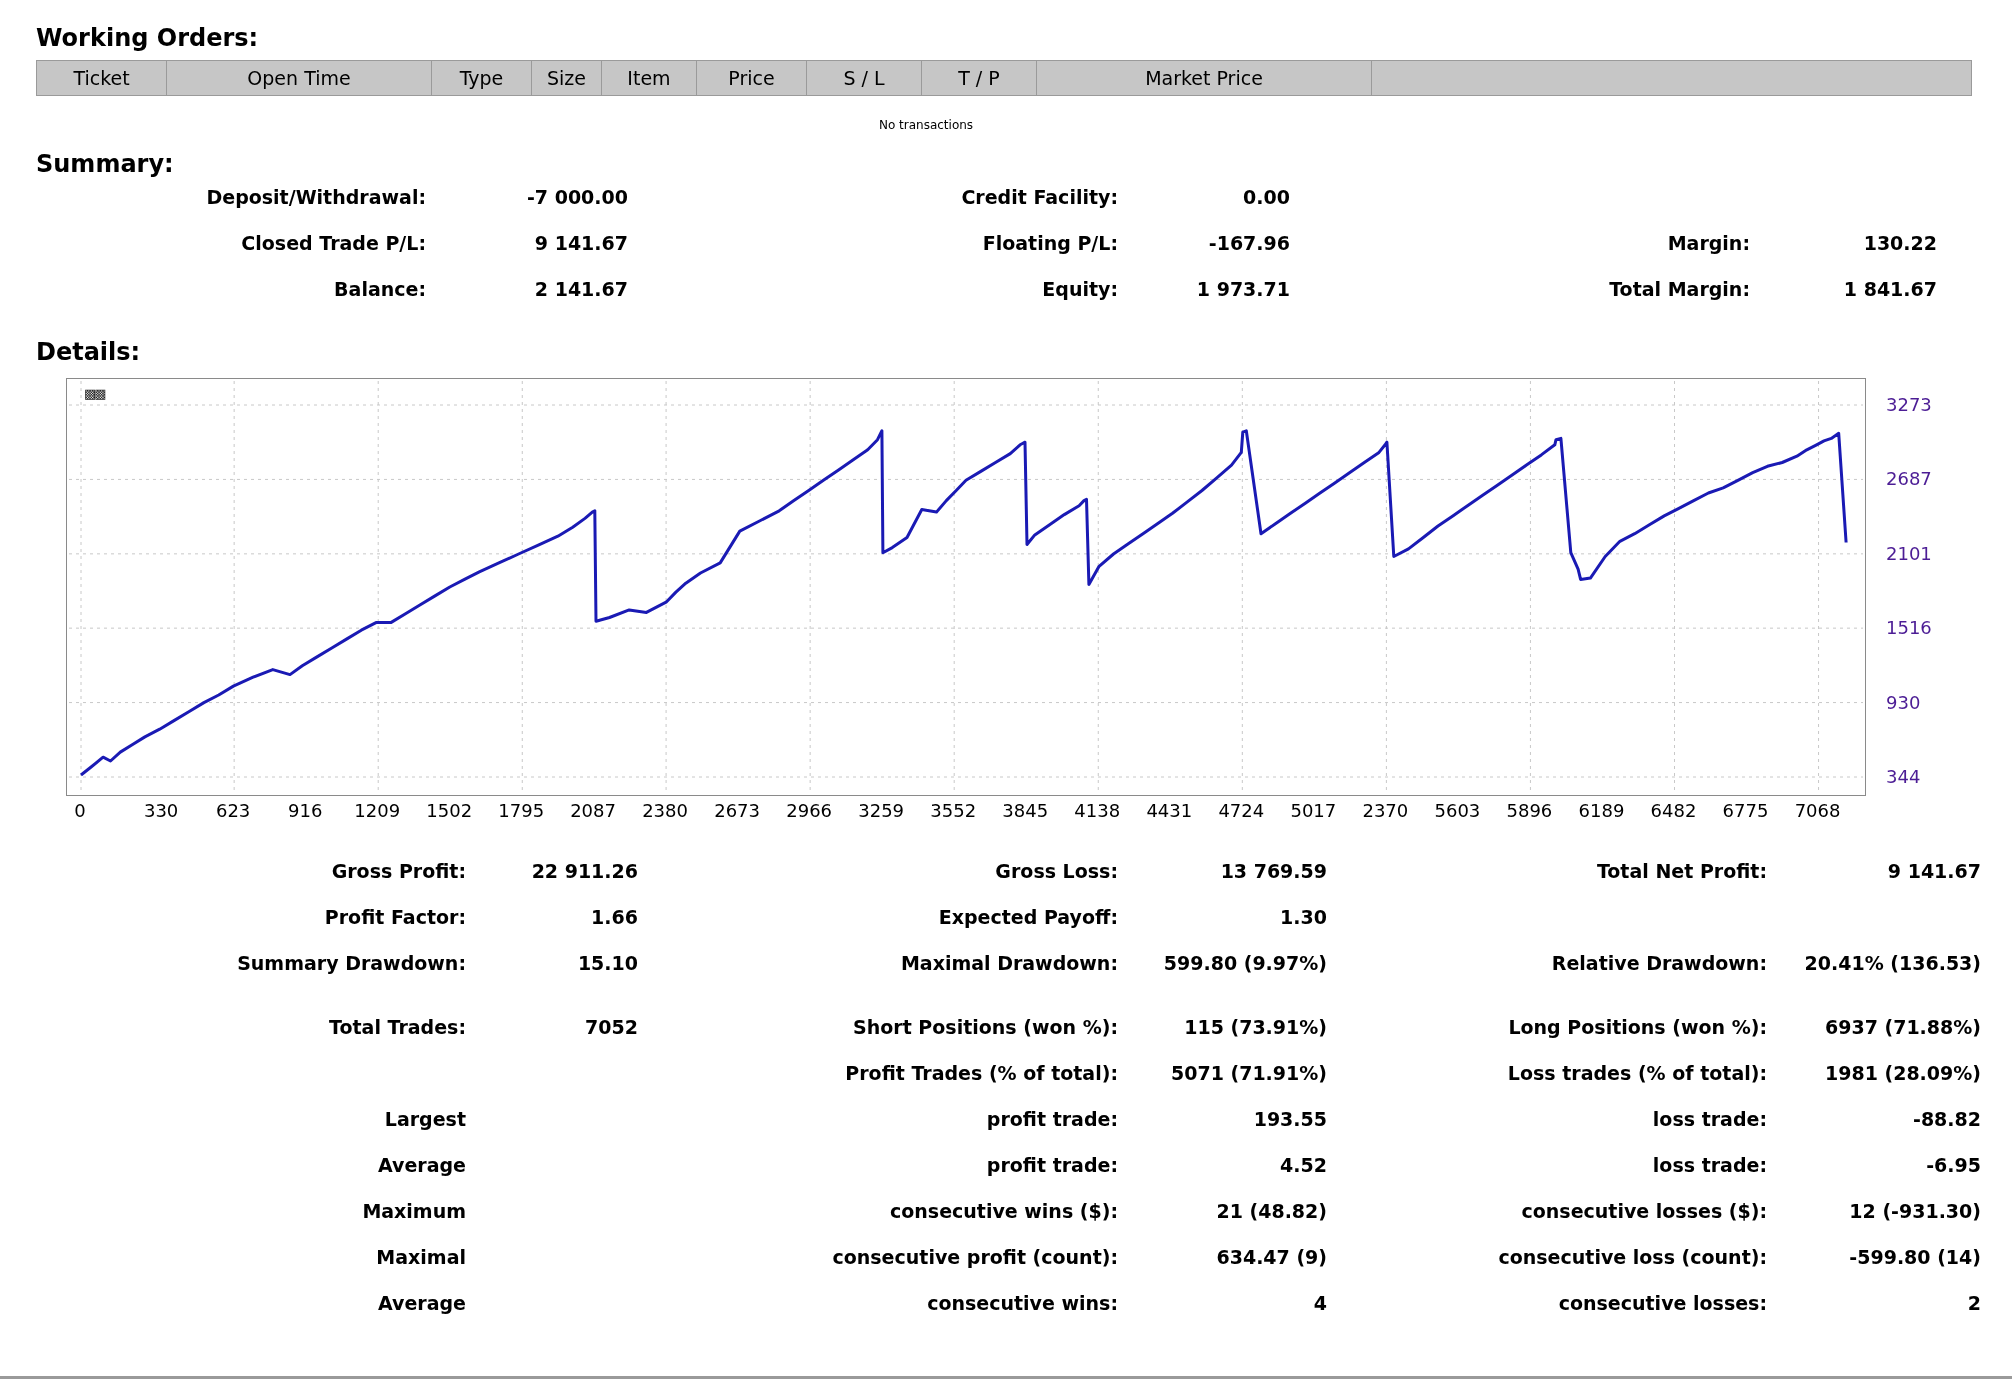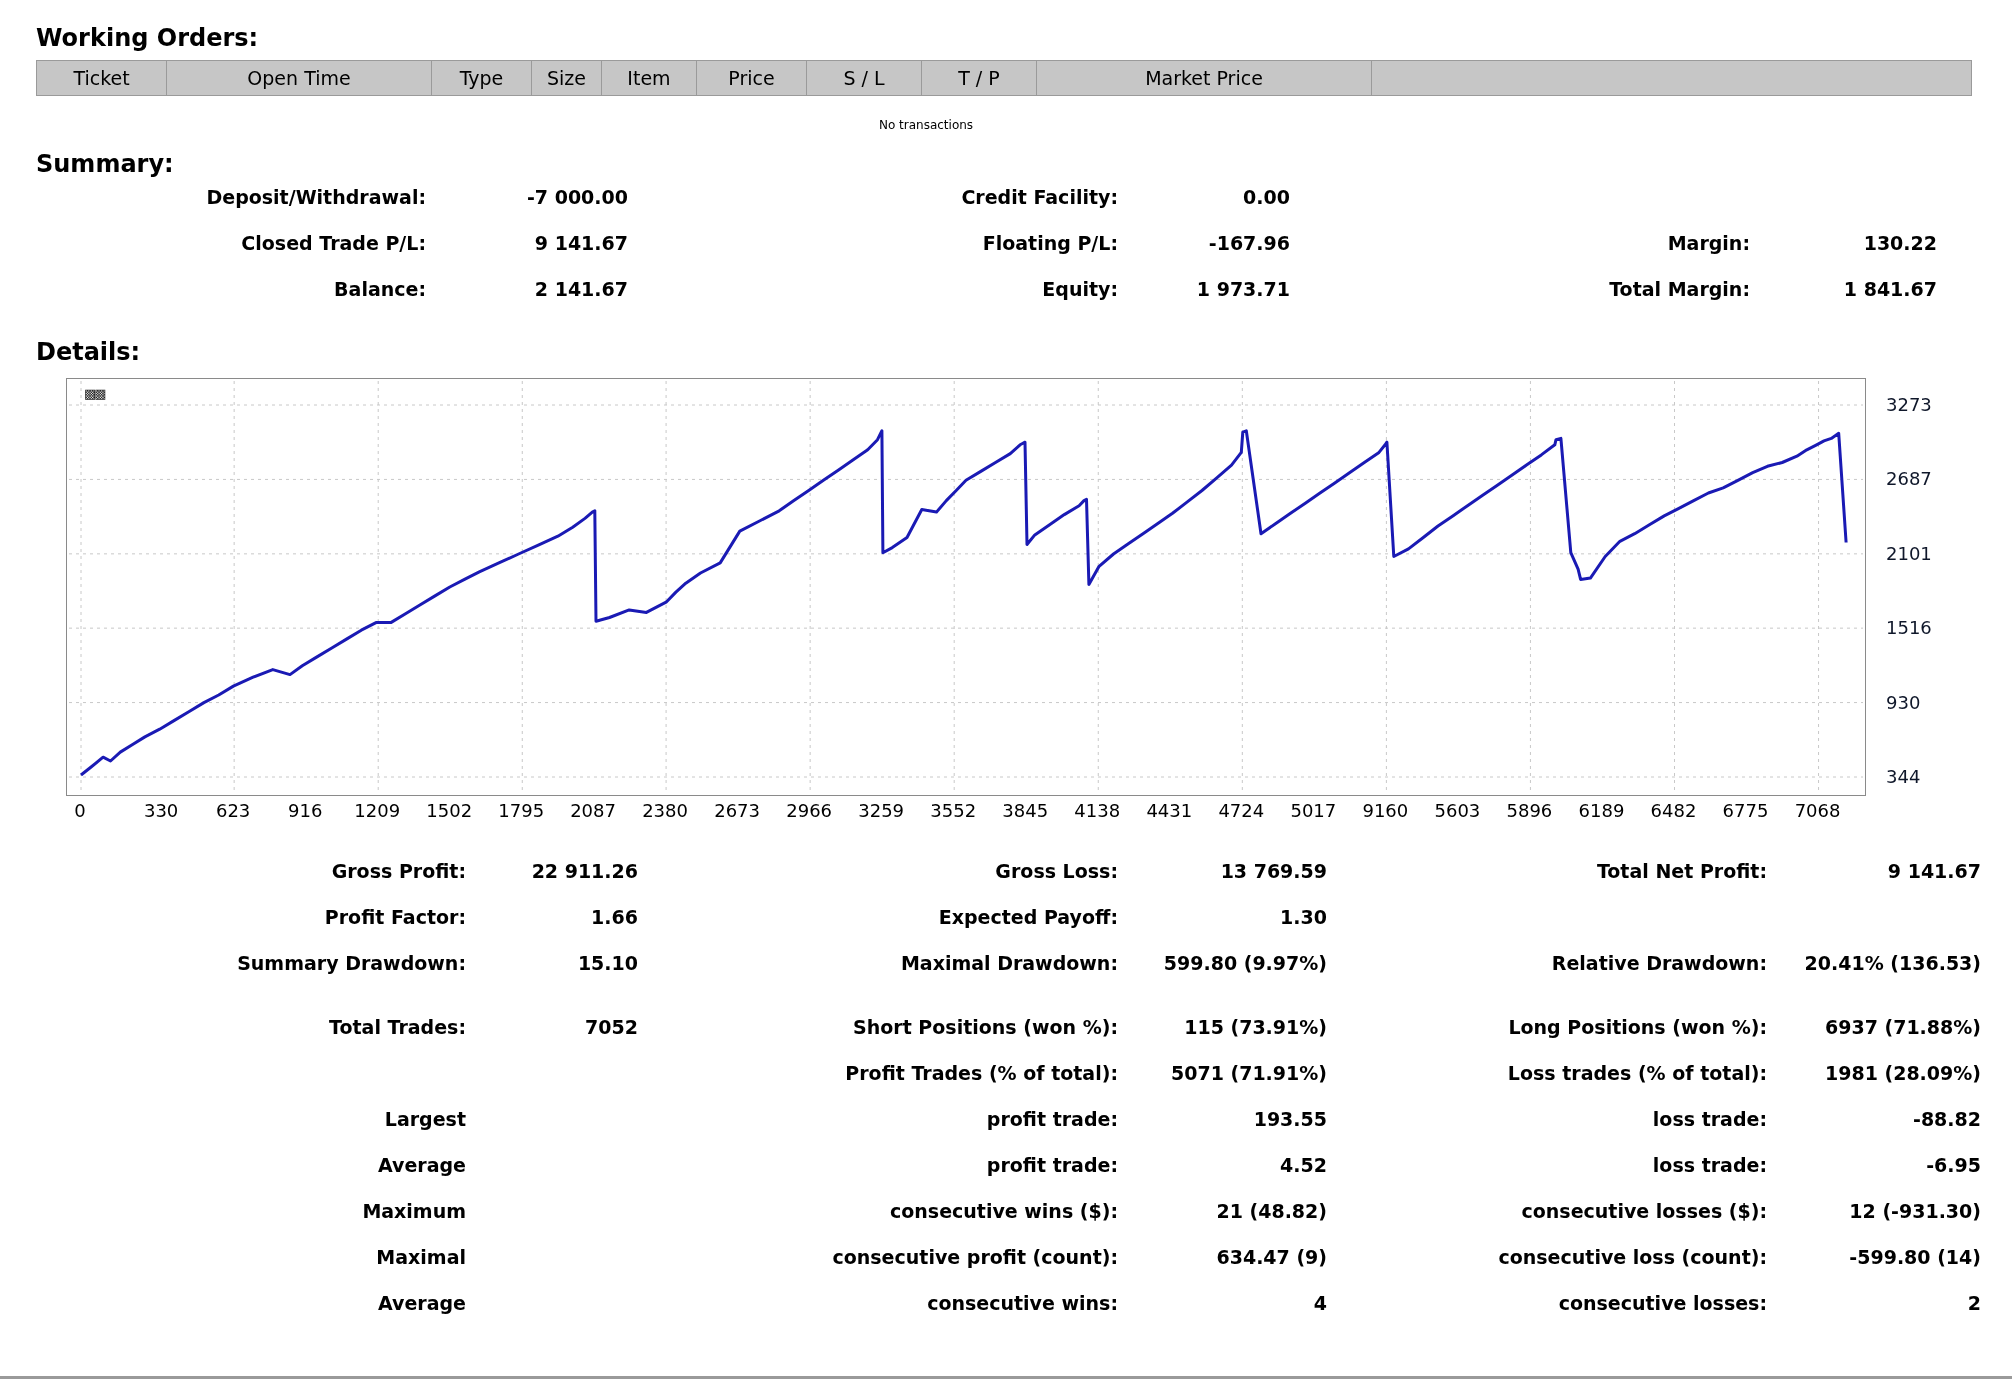--- a/index.html
+++ b/index.html
@@ -104,21 +104,21 @@
   .y-labels {
     position: absolute;
     left: 1812px;
     top: 0;
     width: 90px;
     height: 418px;
   }
   .y-lab {
     position: absolute;
     font-size: 18px;
-    color: #0f172a;
+    color: #4c1d95;
     white-space: nowrap;
   }
   .x-labels {
     position: absolute;
     left: 0;
     top: 420px;
     width: 1800px;
     height: 30px;
   }
   .x-lab {
@@ -308,21 +308,21 @@
         <div class="x-lab" style="left: 599.083px; top: 2px;">2380</div>
         <div class="x-lab" style="left: 671.112px; top: 2px;">2673</div>
         <div class="x-lab" style="left: 743.142px; top: 2px;">2966</div>
         <div class="x-lab" style="left: 815.171px; top: 2px;">3259</div>
         <div class="x-lab" style="left: 887.2px; top: 2px;">3552</div>
         <div class="x-lab" style="left: 959.229px; top: 2px;">3845</div>
         <div class="x-lab" style="left: 1031.26px; top: 2px;">4138</div>
         <div class="x-lab" style="left: 1103.29px; top: 2px;">4431</div>
         <div class="x-lab" style="left: 1175.32px; top: 2px;">4724</div>
         <div class="x-lab" style="left: 1247.35px; top: 2px;">5017</div>
-        <div class="x-lab" style="left: 1319.38px; top: 2px;">9160</div>
+        <div class="x-lab" style="left: 1319.38px; top: 2px;">2370</div>
         <div class="x-lab" style="left: 1391.4px; top: 2px;">5603</div>
         <div class="x-lab" style="left: 1463.43px; top: 2px;">5896</div>
         <div class="x-lab" style="left: 1535.46px; top: 2px;">6189</div>
         <div class="x-lab" style="left: 1607.49px; top: 2px;">6482</div>
         <div class="x-lab" style="left: 1679.52px; top: 2px;">6775</div>
         <div class="x-lab" style="left: 1751.55px; top: 2px;">7068</div>
       </div>
   </div>
 
   <div class="stats" id="stats-grid">

